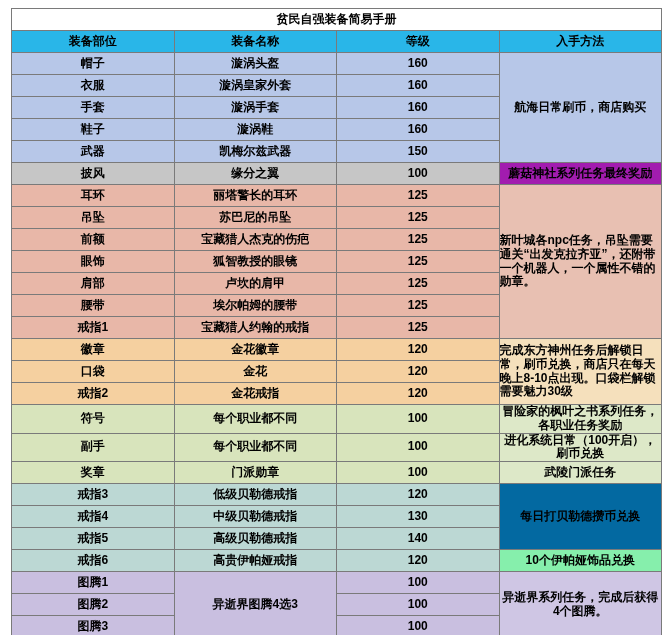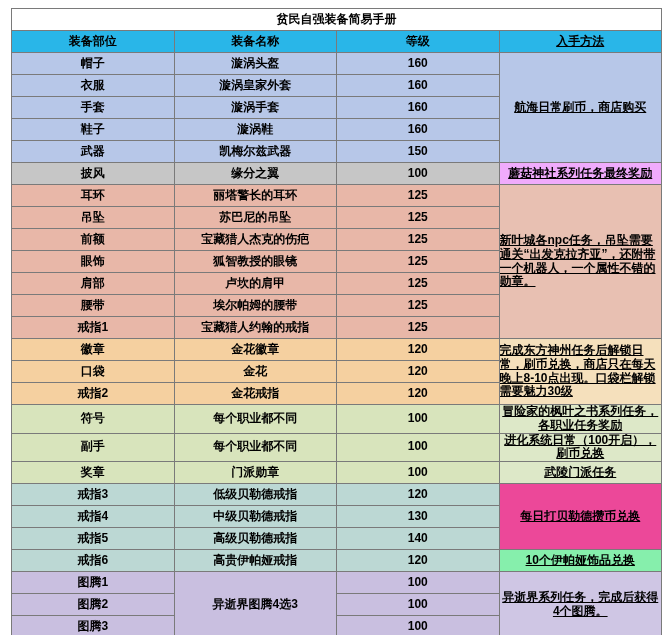--- a/index.html
+++ b/index.html
@@ -46,21 +46,21 @@
   .hdr {
     background: #29b6e8;
     color: #000;
     font-size: 13px;
     height: 23px;
     font-weight: bold;
   }
   .col-part { width: 72px; }
   .col-name { width: 152px; }
   .col-lvl  { width: 72px; }
-  .col-how  { width: 352px; text-decoration: underline; }
+  .col-how  { width: 352px; }
 
   .how-cell {
     font-size: 12.5px;
     padding: 2px 8px;
     text-align: center;
     font-weight: bold;
     line-height: 1.35;
   }
   .how-cell.wrap {
     text-align: left;
@@ -104,21 +104,21 @@
         </tr>
         <tr>
           <td class="col-part" style="background: rgb(183, 199, 232);">武器</td>
           <td class="col-name" style="background: rgb(183, 199, 232);">凯梅尔兹武器</td>
           <td class="col-lvl" style="background: rgb(183, 199, 232);">150</td>
         </tr>
         <tr>
           <td class="col-part" style="background: rgb(198, 198, 198); text-align: center;">披风</td>
           <td class="col-name" style="background: rgb(198, 198, 198);">缘分之翼</td>
           <td class="col-lvl" style="background: rgb(198, 198, 198);">100</td>
-          <td class="col-how how-cell" rowspan="1" style="background: #f0abfc;">蘑菇神社系列任务最终奖励</td>
+          <td class="col-how how-cell" rowspan="1" style="background: #a21caf;">蘑菇神社系列任务最终奖励</td>
         </tr>
         <tr>
           <td class="col-part" style="background: rgb(232, 183, 168);">耳环</td>
           <td class="col-name" style="background: rgb(232, 183, 168);">丽塔警长的耳环</td>
           <td class="col-lvl" style="background: rgb(232, 183, 168);">125</td>
           <td class="col-how how-cell wrap" rowspan="7" style="background: rgb(232, 192, 178);">新叶城各npc任务，吊坠需要通关“出发克拉齐亚”，还附带一个机器人，一个属性不错的勋章。</td>
         </tr>
         <tr>
           <td class="col-part" style="background: rgb(232, 183, 168);">吊坠</td>
           <td class="col-name" style="background: rgb(232, 183, 168);">苏巴尼的吊坠</td>
@@ -180,21 +180,21 @@
         <tr>
           <td class="col-part" style="background: rgb(216, 228, 188);">奖章</td>
           <td class="col-name" style="background: rgb(216, 228, 188);">门派勋章</td>
           <td class="col-lvl" style="background: rgb(216, 228, 188);">100</td>
           <td class="col-how how-cell" rowspan="1" style="background: rgb(221, 232, 200);">武陵门派任务</td>
         </tr>
         <tr>
           <td class="col-part" style="background: rgb(188, 216, 212);">戒指3</td>
           <td class="col-name" style="background: rgb(188, 216, 212);">低级贝勒德戒指</td>
           <td class="col-lvl" style="background: rgb(188, 216, 212);">120</td>
-          <td class="col-how how-cell" rowspan="3" style="background: #ec4899; margin-left: 15px;">每日打贝勒德攒币兑换</td>
+          <td class="col-how how-cell" rowspan="3" style="background: #0369a1; margin-left: 15px;">每日打贝勒德攒币兑换</td>
         </tr>
         <tr>
           <td class="col-part" style="background: rgb(188, 216, 212);">戒指4</td>
           <td class="col-name" style="background: rgb(188, 216, 212);">中级贝勒德戒指</td>
           <td class="col-lvl" style="background: rgb(188, 216, 212);">130</td>
         </tr>
         <tr>
           <td class="col-part" style="background: rgb(188, 216, 212);">戒指5</td>
           <td class="col-name" style="background: rgb(188, 216, 212);">高级贝勒德戒指</td>
           <td class="col-lvl" style="background: rgb(188, 216, 212);">140</td>

